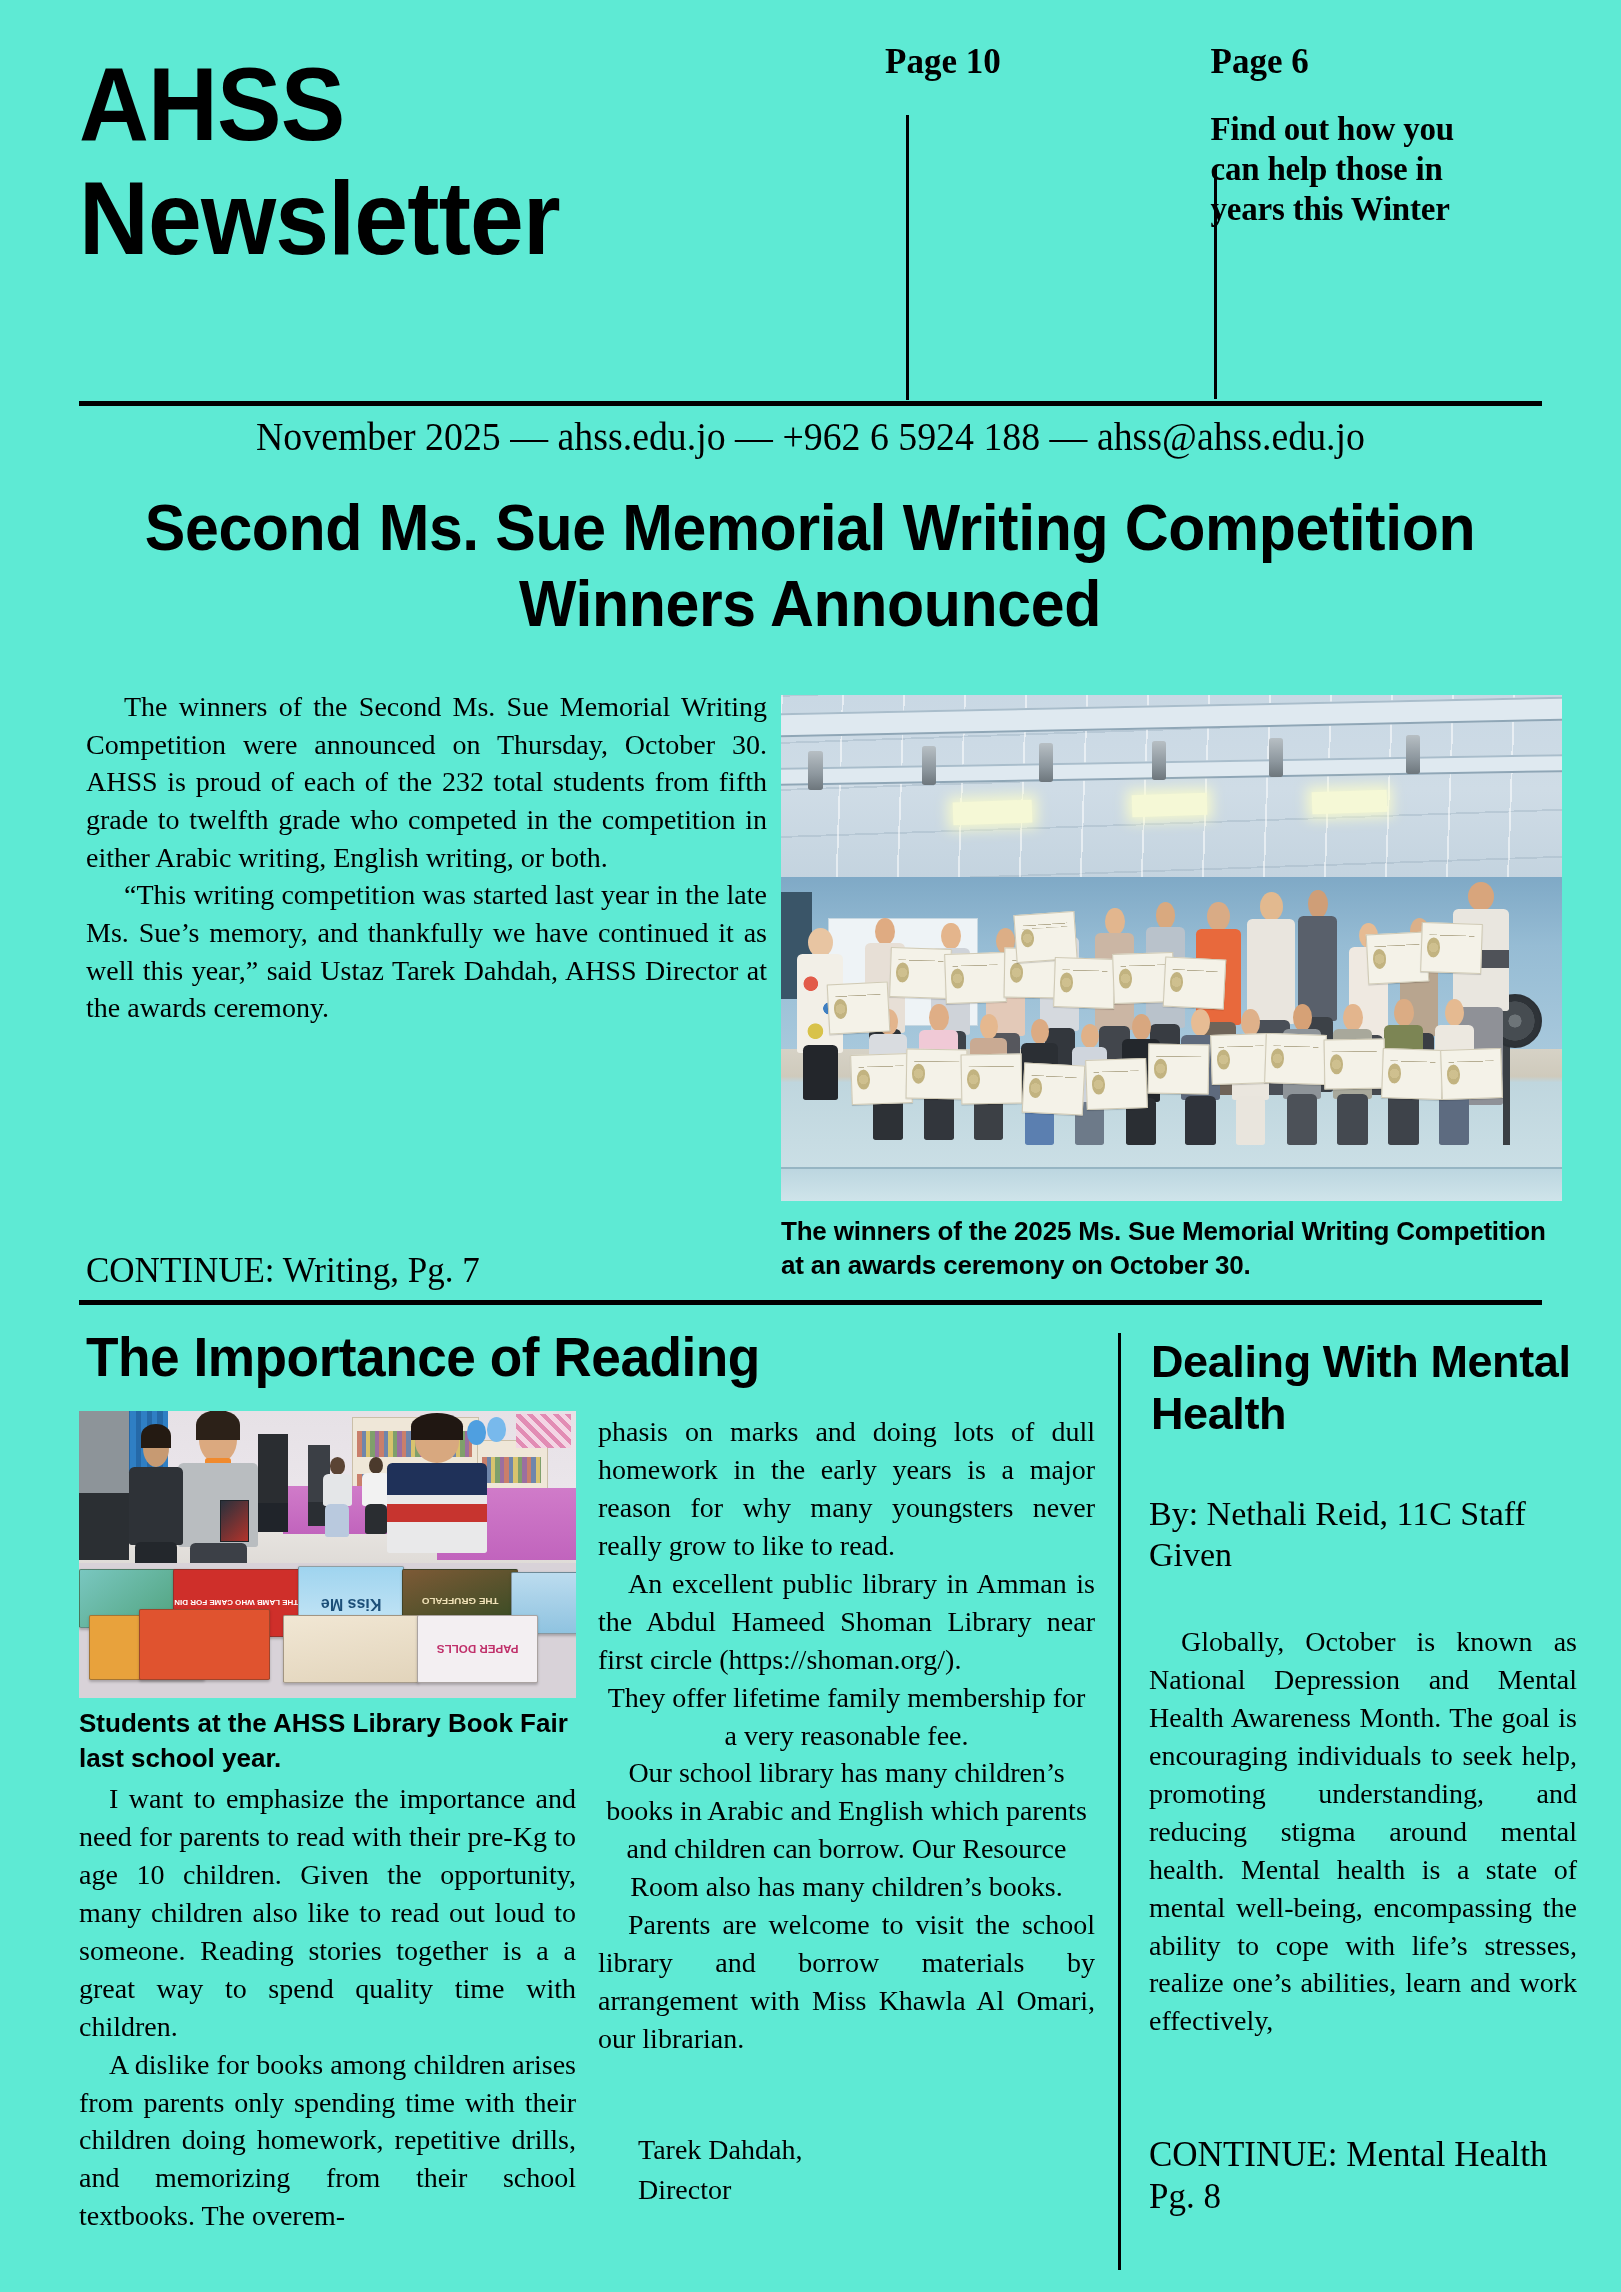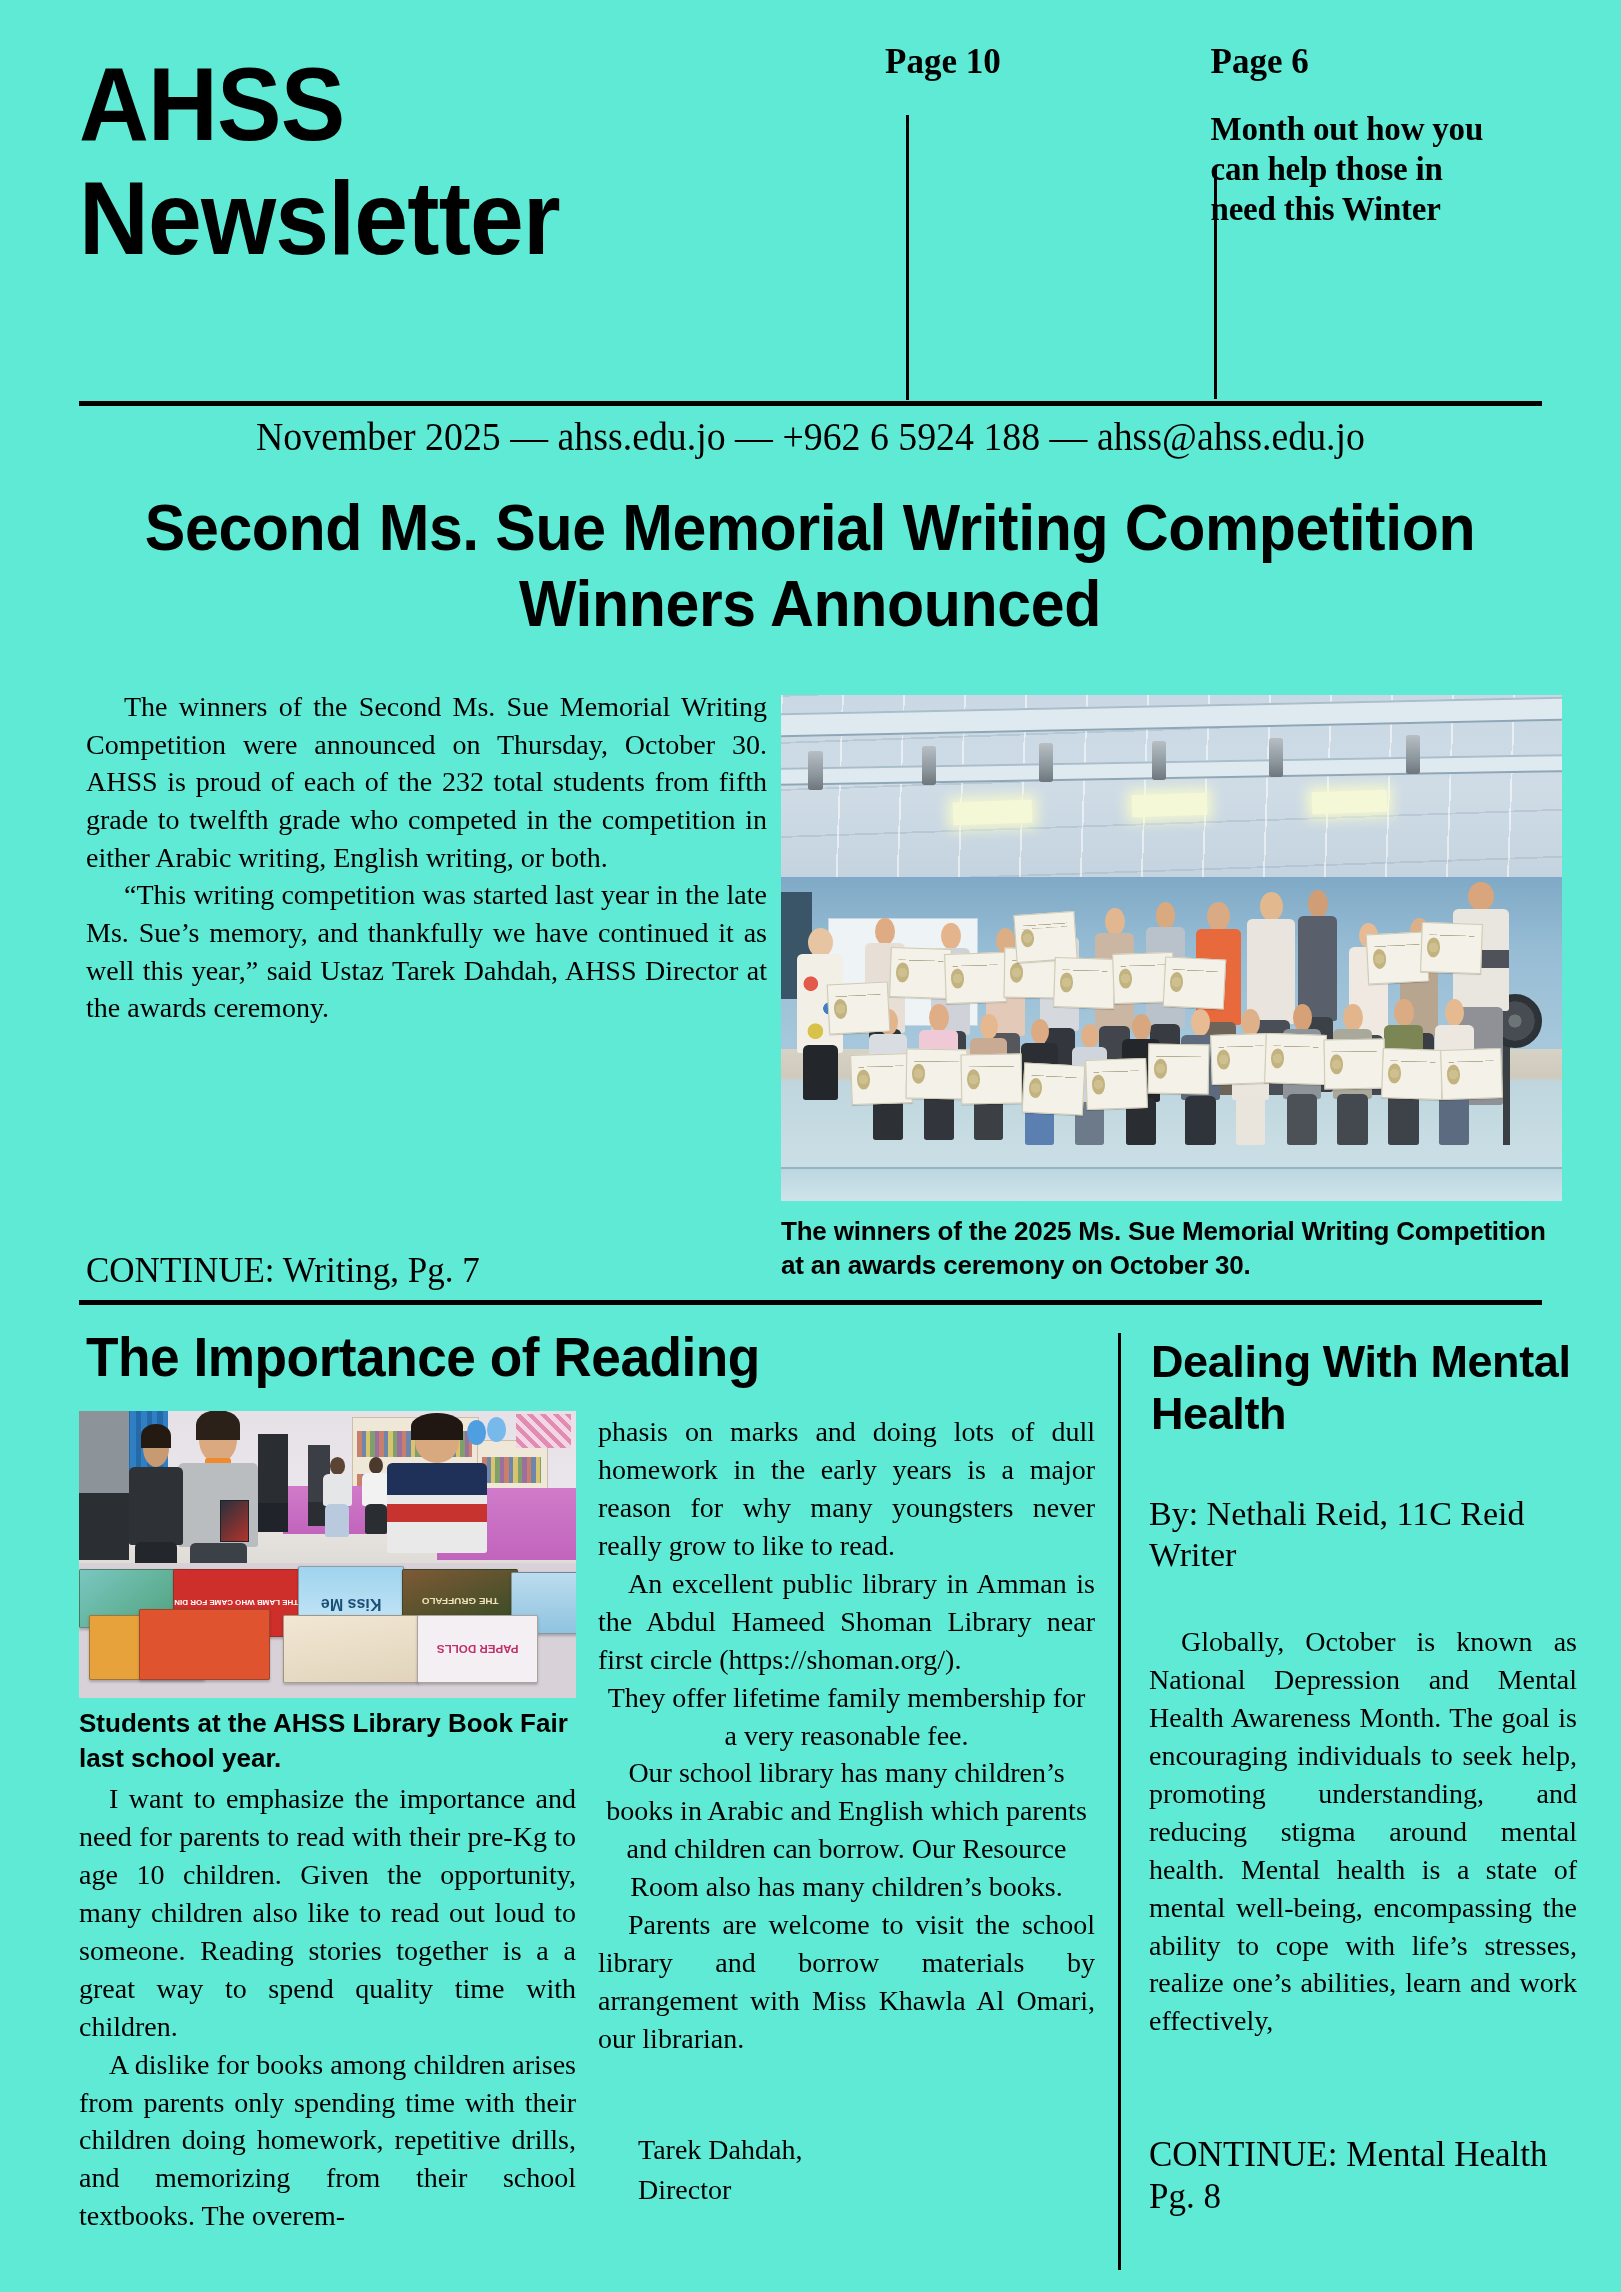--- a/index.html
+++ b/index.html
@@ -388,21 +388,21 @@
       <div class="nameplate-line l2">Newsletter</div>
     </div>
 
     <div class="teasers">
       <div class="teaser t1">
         <div class="teaser-pg">Page 10</div>
       </div>
       <div class="teaser t2">
         <div class="teaser-pg">Page 6</div>
         <div class="teaser-body-wrap">
-          <div class="teaser-text">Month out how you can help those in need this Winter</div>
+          <div class="teaser-text">Find out how you can help those in years this Winter</div>
         </div>
       </div>
     </div>
   </div>
 
   <div class="teaser-rule-left" style="left:906px; top:115px; height:285px;"></div>
 
   <div class="teaser-rule-left" style="left:1214px; top:168px; height:231px;"></div>
 
   <div class="masthead-rule"></div>
@@ -761,20 +761,20 @@
   </div>
 
   <div class="signature">
     <div>Tarek Dahdah,</div>
     <div>Director</div>
   </div>
 
   <div class="vrule-mid"></div>
 
   <div class="mh-headline">Dealing With Mental Health</div>
-  <div class="mh-byline">By: Nethali Reid, 11C Reid Writer</div>
+  <div class="mh-byline">By: Nethali Reid, 11C Staff Given</div>
   <div class="mh-body">
     <p>Globally, October is known as National Depression and Mental Health Awareness Month. The goal is encouraging individuals to seek help, promoting understanding, and reducing stigma around mental health.  Mental health is a state of mental well-being, encompassing the ability to cope with life’s stresses, realize one’s abilities, learn and work effectively,</p>
   </div>
   <div class="mh-continue">CONTINUE: Mental Health Pg. 8</div>
 
 </div>
 
 
 </body></html>

